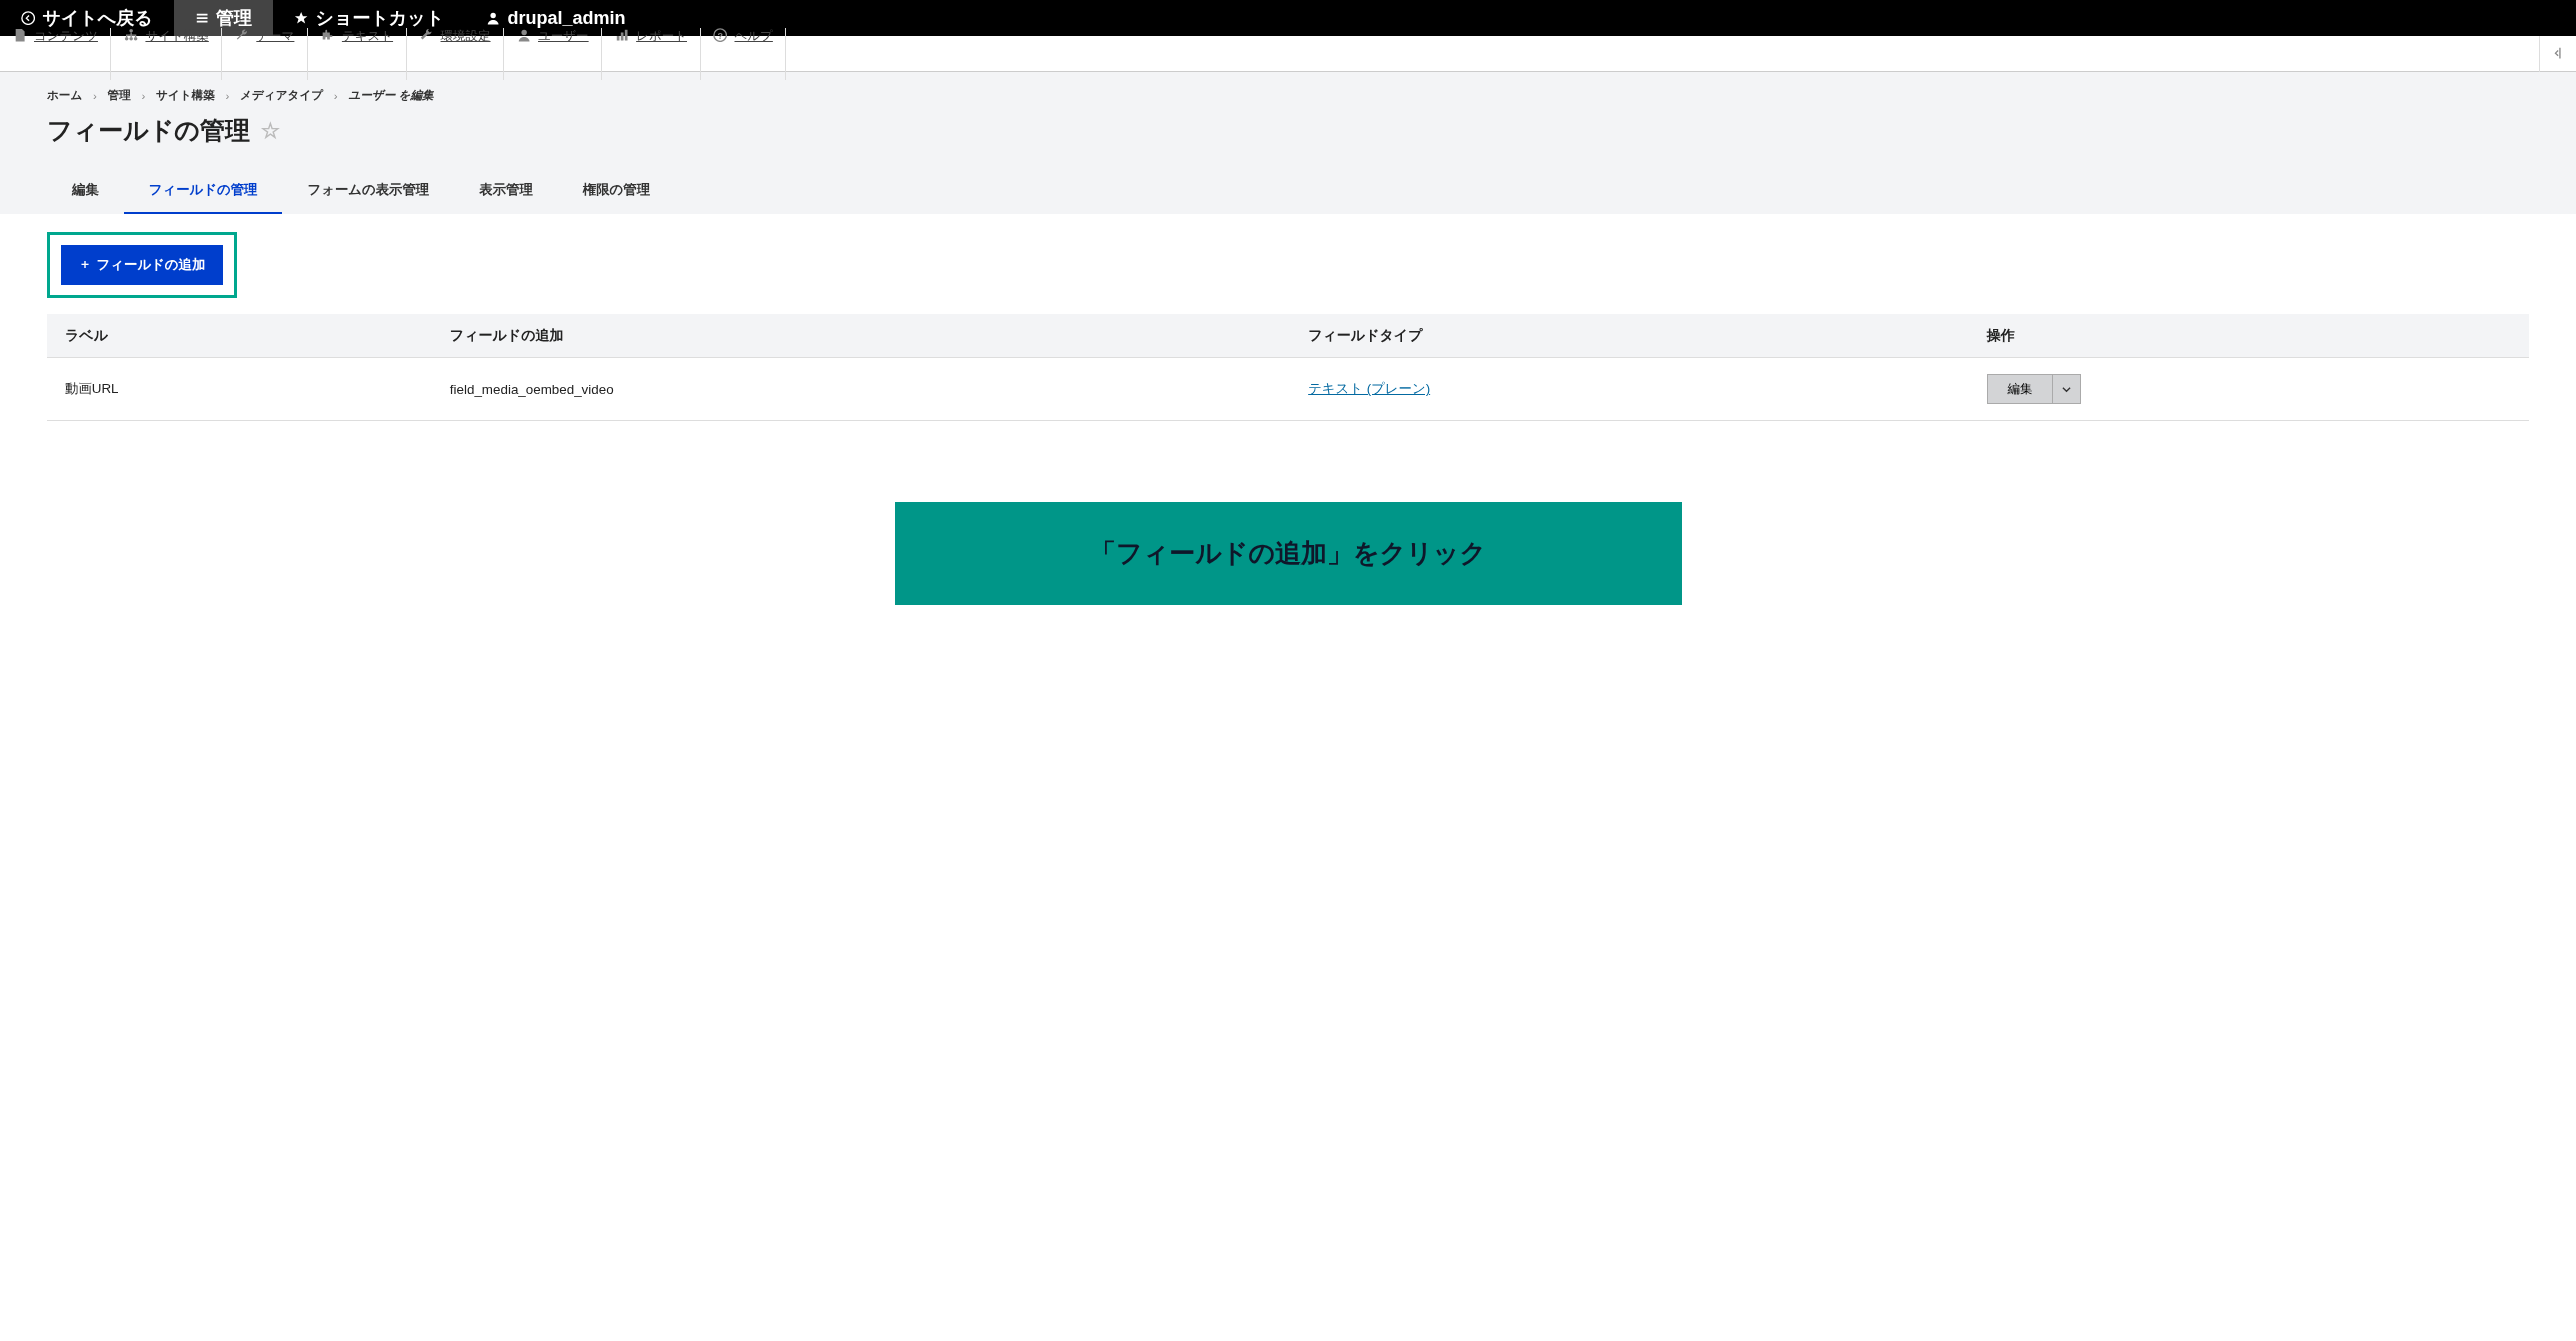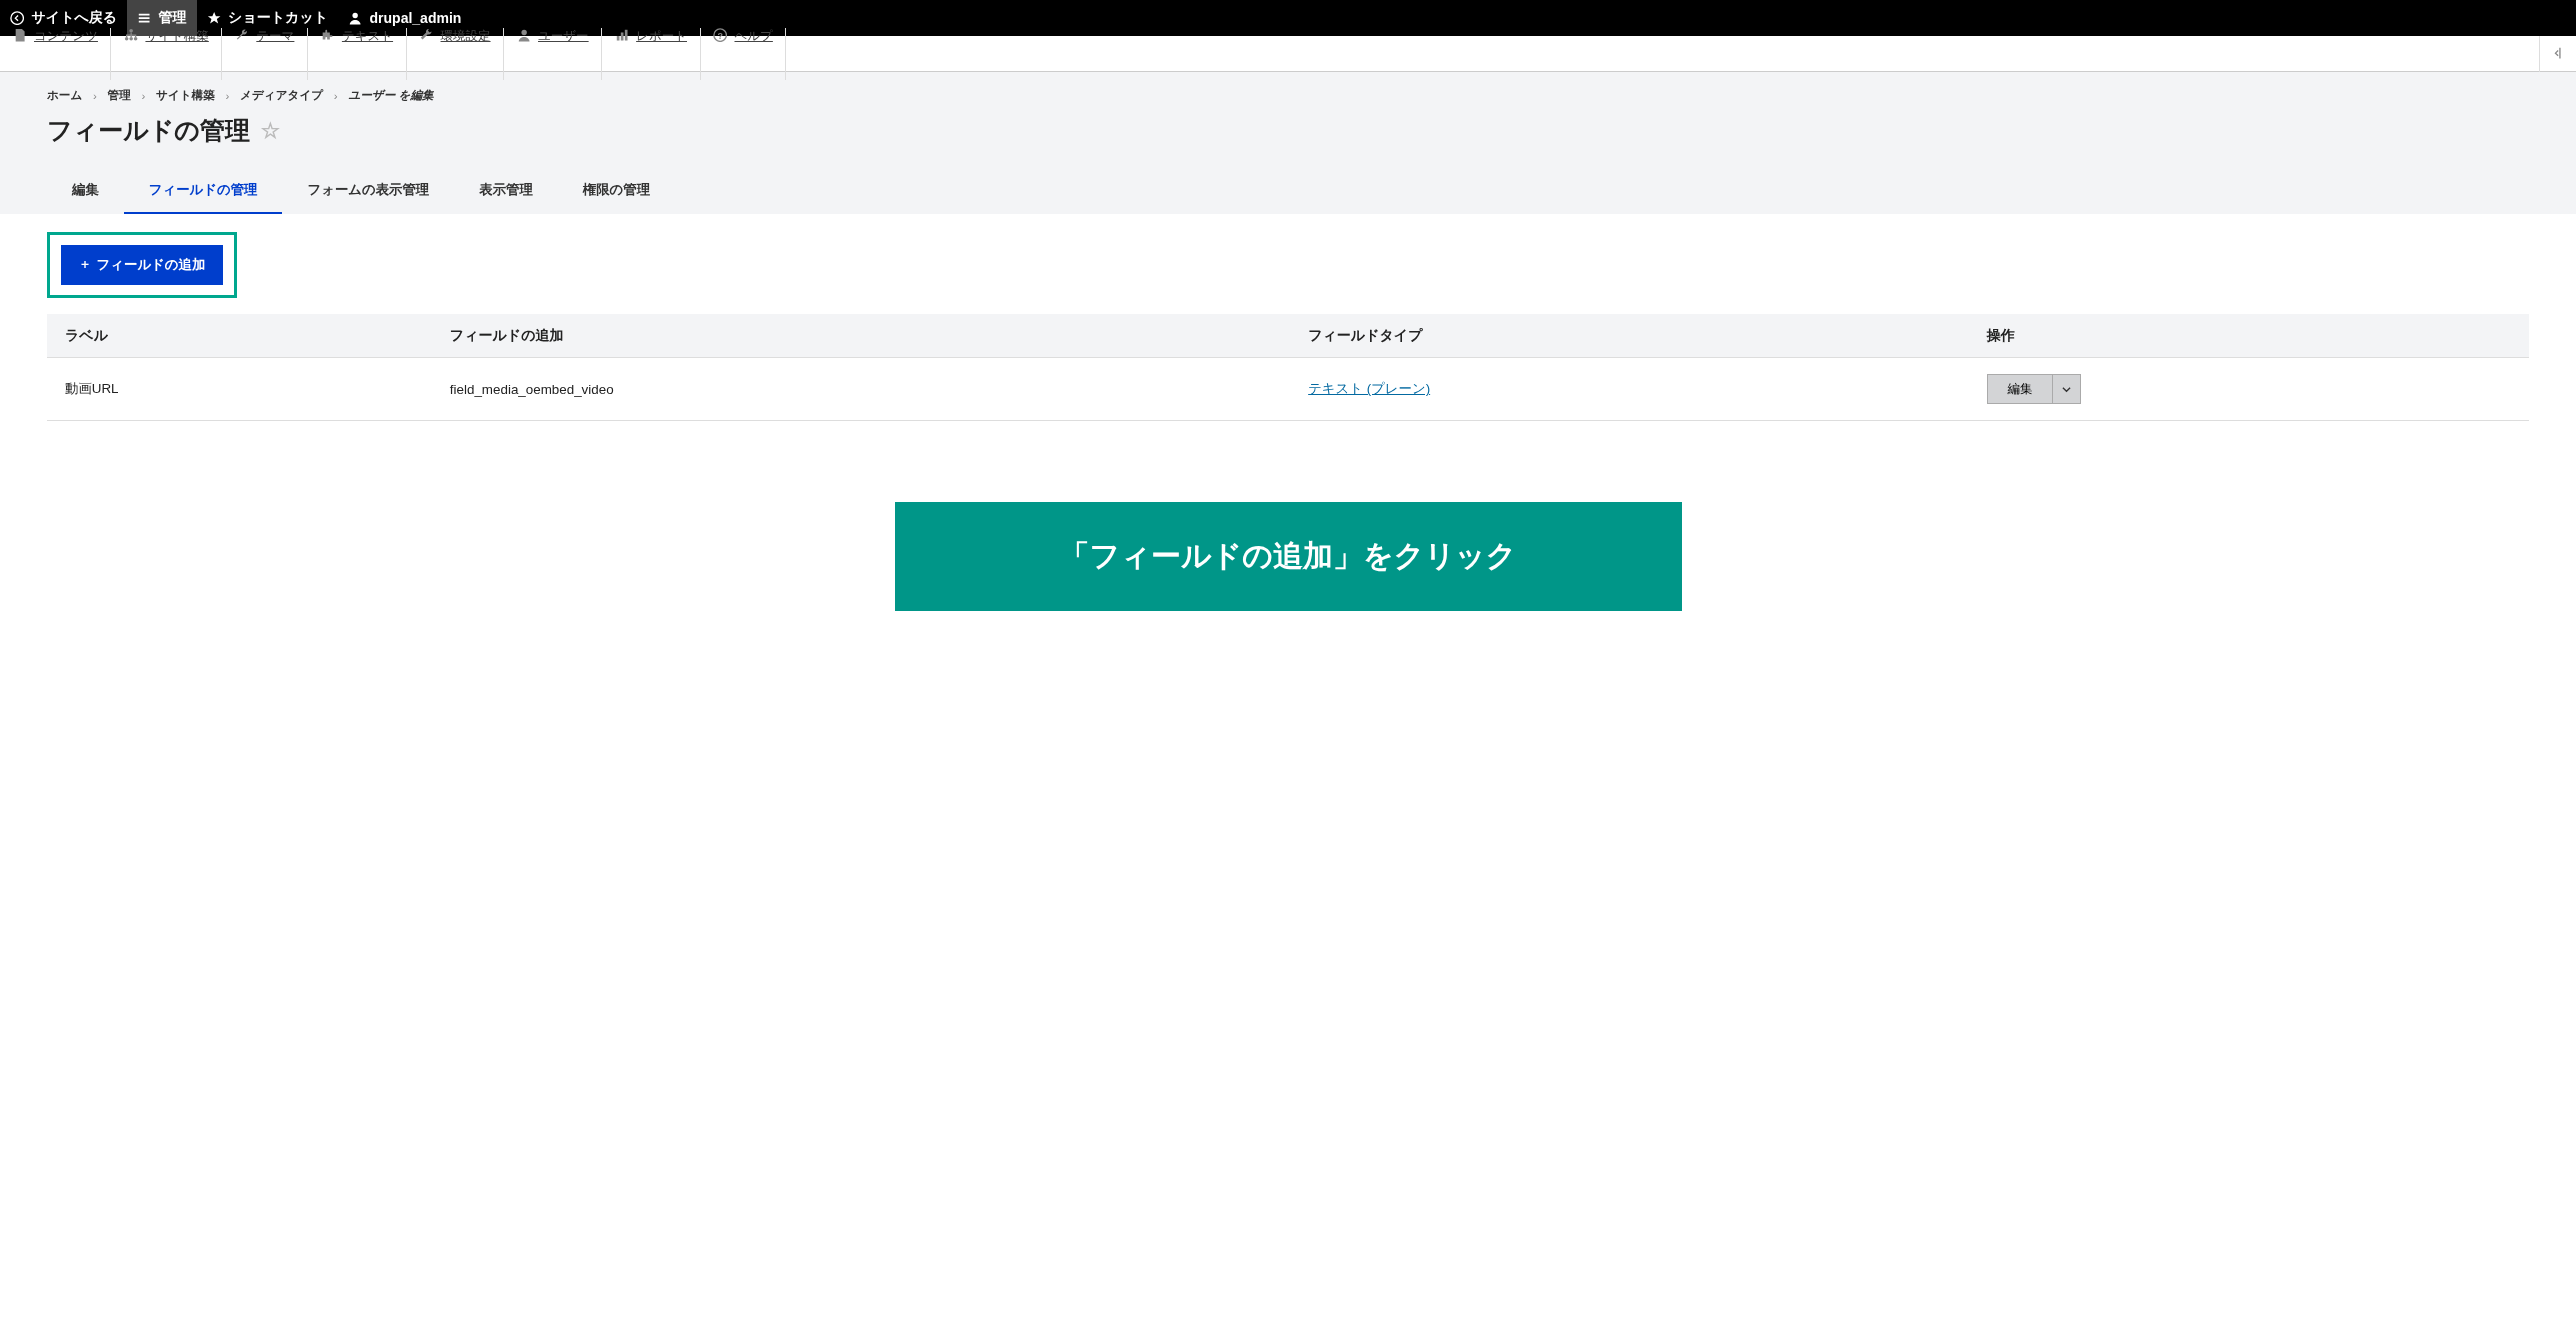--- a/index.html
+++ b/index.html
@@ -1,20 +1,20 @@
 <!DOCTYPE html>
 <html style="font-size:14.3px"><head>
   <meta charset="utf-8">
   <style>
     * { margin: 0; padding: 0; box-sizing: border-box; }
     body { font-family: -apple-system, BlinkMacSystemFont, "Segoe UI", sans-serif; font-size: 12.5px; color: #222; background: #fff; }
     
     
     .top-toolbar { background: #000; color: #fff; display: flex; align-items: center; height: 36px; }
-    .top-toolbar-item { display: flex; align-items: center; padding: 0 10px; height: 36px; font-weight: bold; font-size: 14px; cursor: pointer; }
+    .top-toolbar-item { display: flex; align-items: center; padding: 0 21px; height: 36px; font-weight: bold; font-size: 18px; cursor: pointer; }
     .top-toolbar-item.active { background: #444; }
     .top-toolbar-icon { margin-right: 7.2px; display: inline-flex; align-items: center; }
     
     
     .secondary-toolbar { background: #fff; border-bottom: 0.9px solid #ccc; display: flex; align-items: center; height: 36px; position: relative; }
     .secondary-item { display: flex; padding: 0 12.5px; height: 52px; font-size: 12.5px; color: #444; cursor: pointer; border-right: 0.9px solid #ddd; text-decoration: underline; }
     .secondary-icon { margin-right: 7.2px; color: #888; display: inline-flex; }
     .toolbar-collapse { position: absolute; right: 0; padding: 0 10.7px; height: 36px; display: flex; align-items: center; border-left: 0.9px solid #ddd; color: #888; cursor: pointer; }
     
     
@@ -39,21 +39,21 @@
     
     .field-table { width: 100%; border-collapse: collapse; margin-top: 16px; }
     .field-table thead th { background: #f3f4f6; text-align: left; padding: 12.5px 18px; font-size: 14px; font-weight: bold; border-bottom: 0.9px solid #ddd; }
     .field-table tbody td { padding: 16px 18px; font-size: 13.4px; border-bottom: 0.9px solid #ddd; }
     .field-type-link { color: #0369a1; text-decoration: underline; cursor: pointer; }
     .ops-dropdown { display: inline-flex; }
     .ops-main { background: #d3d4d6; border: 0.9px solid #aaa; padding: 5.4px 19.7px; font-size: 12.5px; cursor: pointer; }
     .ops-toggle { background: #d3d4d6; border: 0.9px solid #aaa; border-left: none; padding: 5.4px 9px; cursor: pointer; display: flex; align-items: center; }
     
     
-    .annotation-callout { background: #009688; color: #ffffff; font-size: 30px; font-weight: bold; text-align: center; padding: 34px 54px; margin: 81px auto 0; width: 787px; }
+    .annotation-callout { background: #009688; color: #0f172a; font-size: 26px; font-weight: bold; text-align: center; padding: 34px 54px; margin: 81px auto 0; width: 787px; }
   </style>
 </head>
 <body>
 
 <div class="top-toolbar">
   <div class="top-toolbar-item">
     <span class="top-toolbar-icon">
       <svg width="14.3" height="14.3" viewBox="0 0 16 16">
           <circle cx="8" cy="8" r="7" fill="none" stroke="#fff" stroke-width="1.5"></circle>
           <path d="M9 5 L6 8 L9 11" fill="none" stroke="#fff" stroke-width="1.5"></path>

